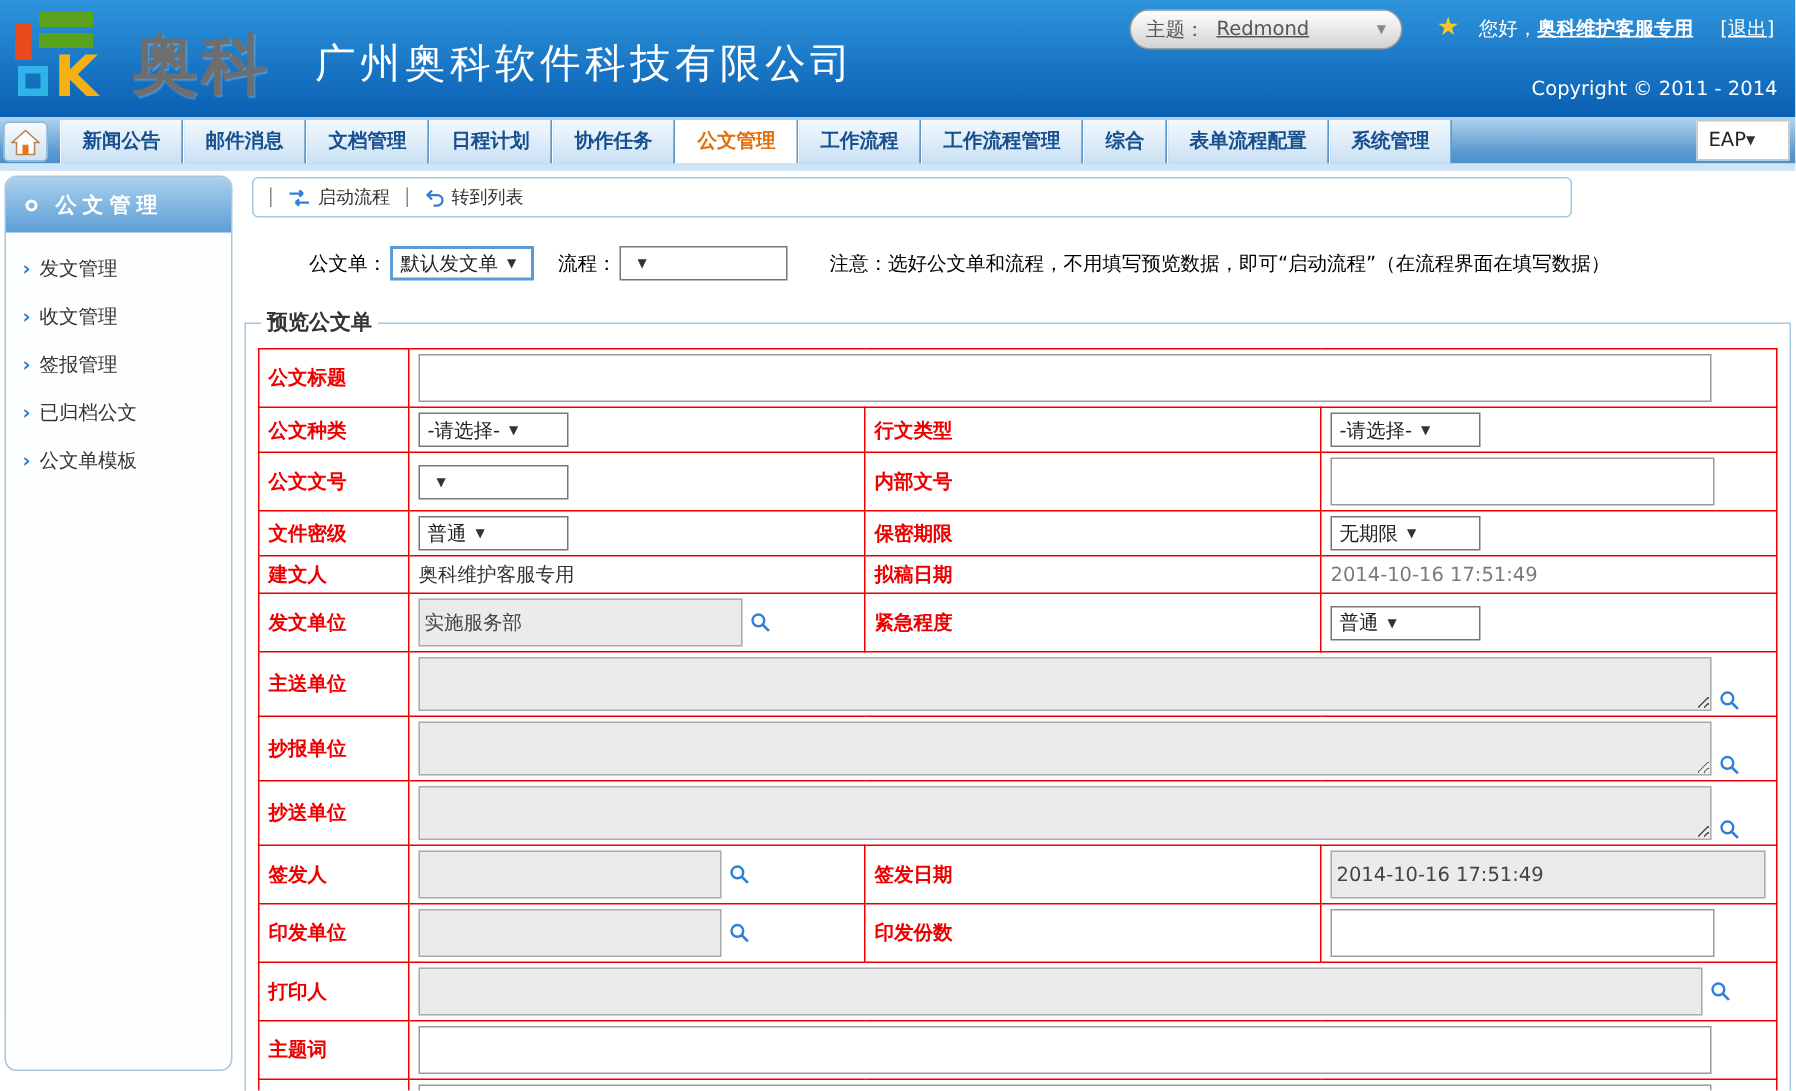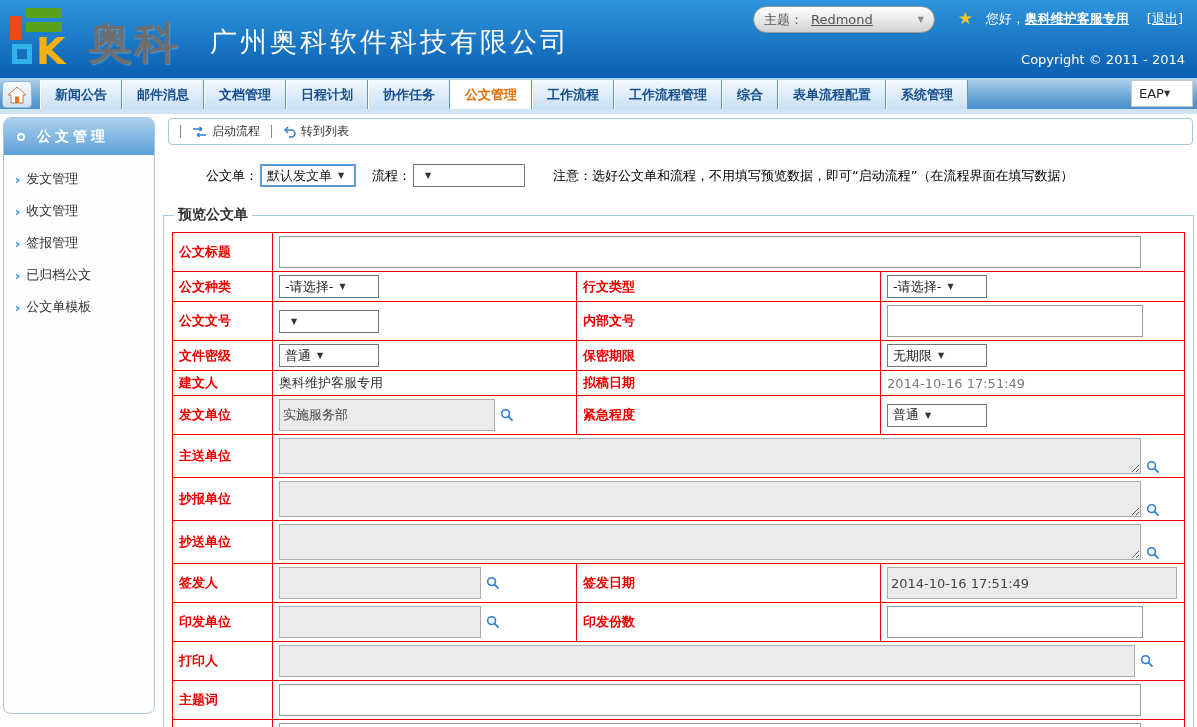--- a/index.html
+++ b/index.html
@@ -48,21 +48,21 @@
   .sidebar { position:absolute; left:3px; top:117px; width:152px; height:597px; border:1px solid #a3c8e0;
     border-radius:8px; background:#fdfefe; }
   .sidebar-header { height:37px; background:linear-gradient(#abd0ee,#5d9fd6); border-radius:7px 7px 0 0;
     color:#fff; font-weight:bold; font-size:14px; display:flex; align-items:center; padding-left:13px; letter-spacing:4px; }
   .ring { width:8px; height:8px; border:2px solid #fff; border-radius:50%; margin-right:12px; flex:0 0 auto; }
   .side-list { padding-top:8px; }
   .side-item { display:flex; align-items:center; padding:7px 0 7px 11px; font-size:13px; color:#333; cursor:pointer; }
   .chev { color:#2a7fd0; font-weight:bold; margin-right:6px; font-size:13px; }
 
   
-  .toolbar { position:absolute; left:168px; top:118px; width:1025px; height:27px; border:1px solid #a3c8e0;
+  .toolbar { position:absolute; left:168px; top:118px; width:880px; height:27px; border:1px solid #a3c8e0;
     border-radius:4px; background:#fff; display:flex; align-items:center; font-size:12px; color:#333; }
   .tb-sep { width:1px; height:13px; background:#8a8a8a; margin:0 11px; }
   .tb-item { display:flex; align-items:center; cursor:pointer; }
   .tb-item svg { margin-right:5px; }
 
   .selector { position:absolute; left:178px; top:164px; display:flex; align-items:center; font-size:13px; color:#000;margin-left:28px; }
   .fselect { display:inline-flex; align-items:center; justify-content:flex-start; height:23px; border:1px solid #767676;
     background:#fff; padding:0 5px; font-size:13px; color:#222; }
   .fselect .arr { font-size:8px; color:#333; margin-left:6px; }
   .sel-doc { width:96px; border:2px solid #5b9bd5; margin:0 16px 0 2px; }

